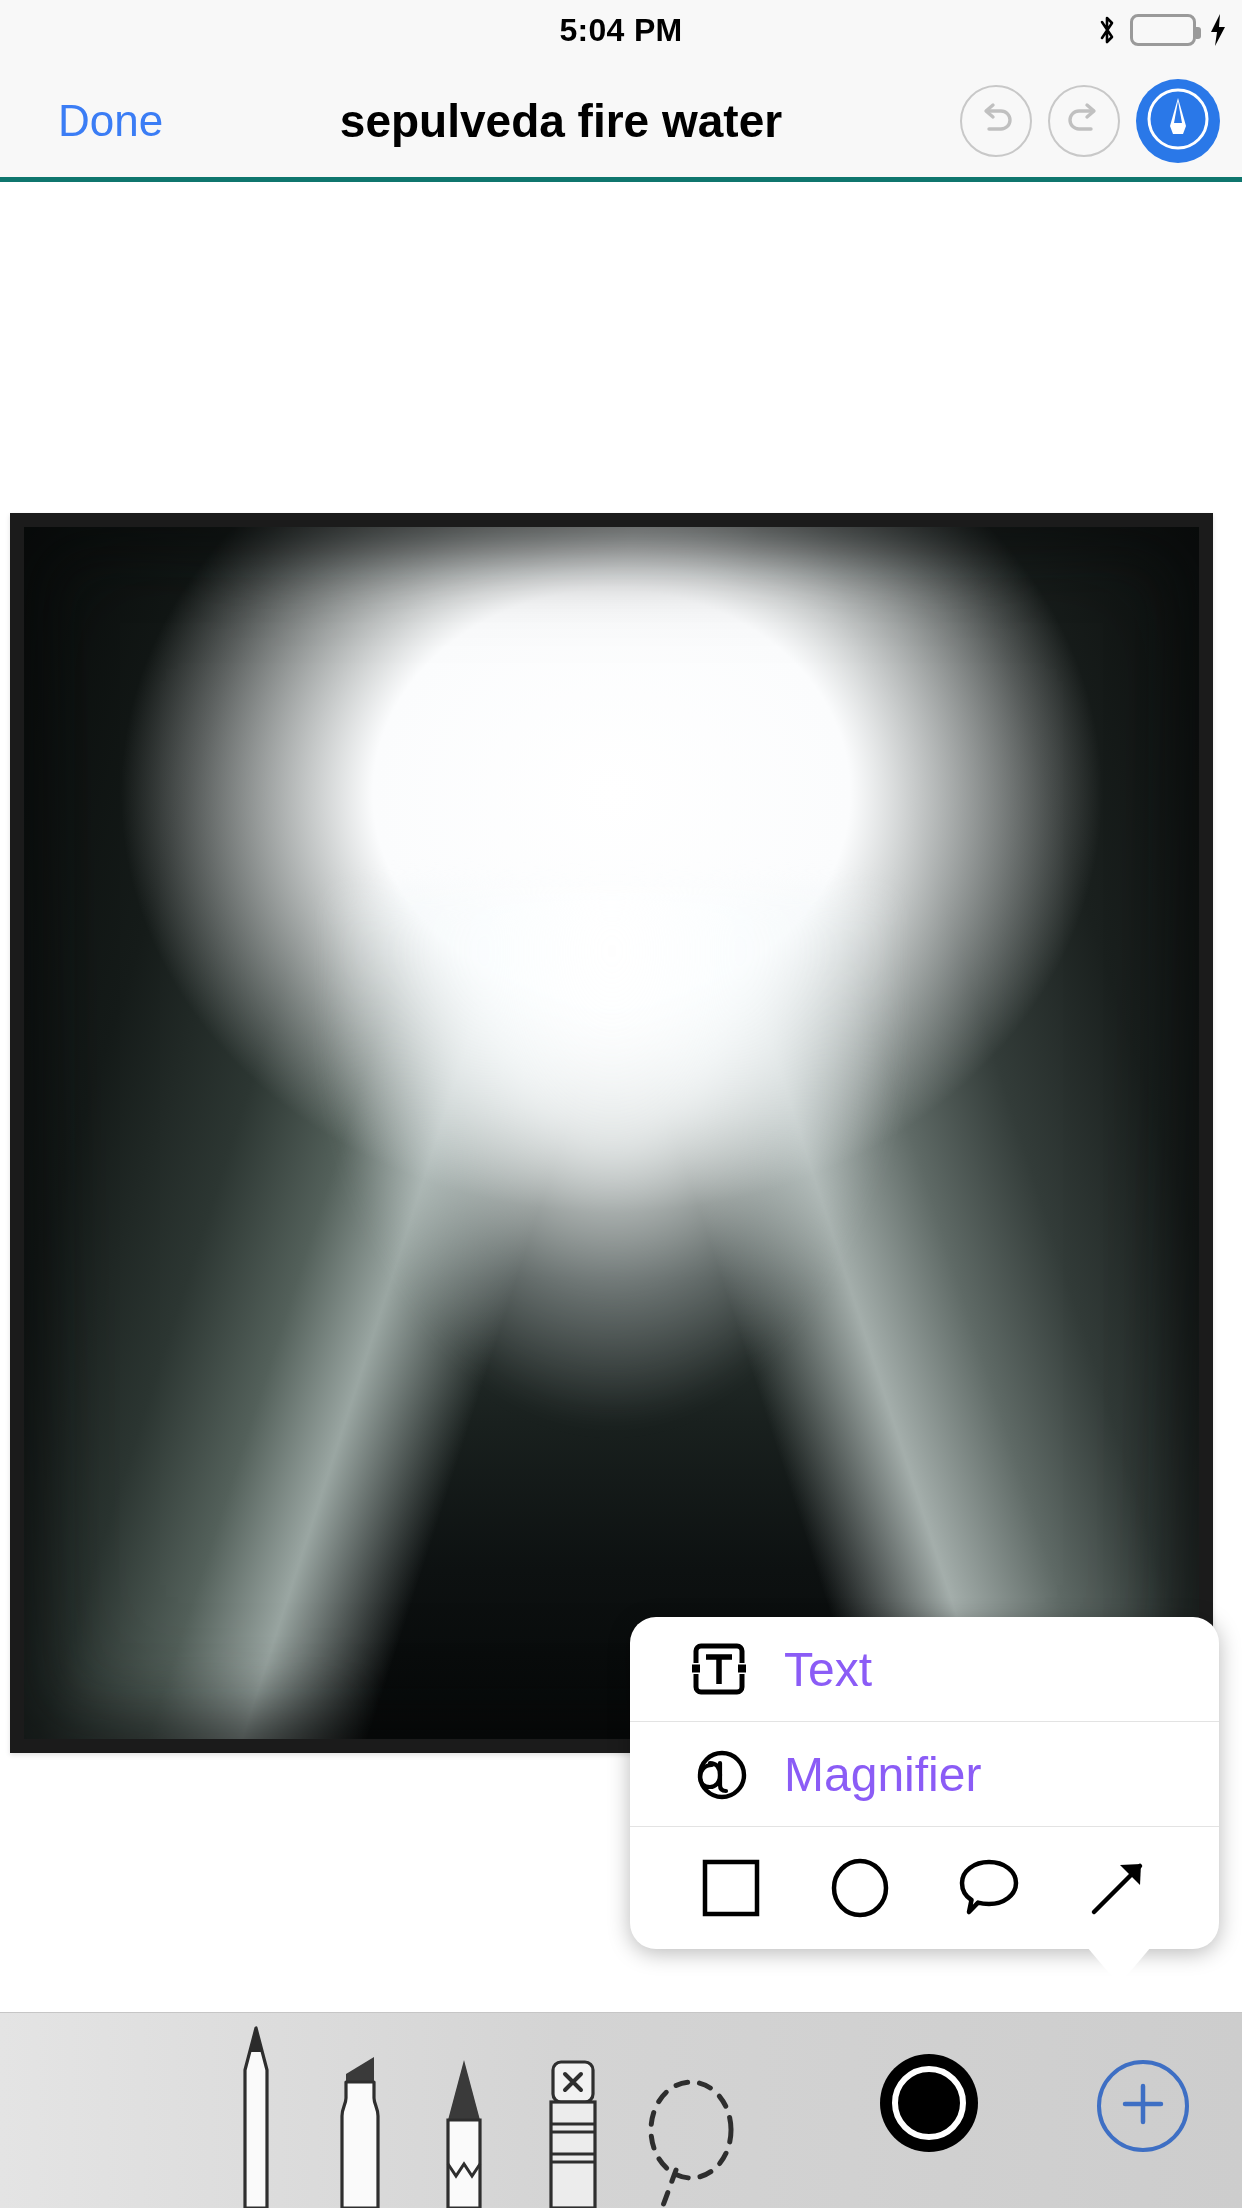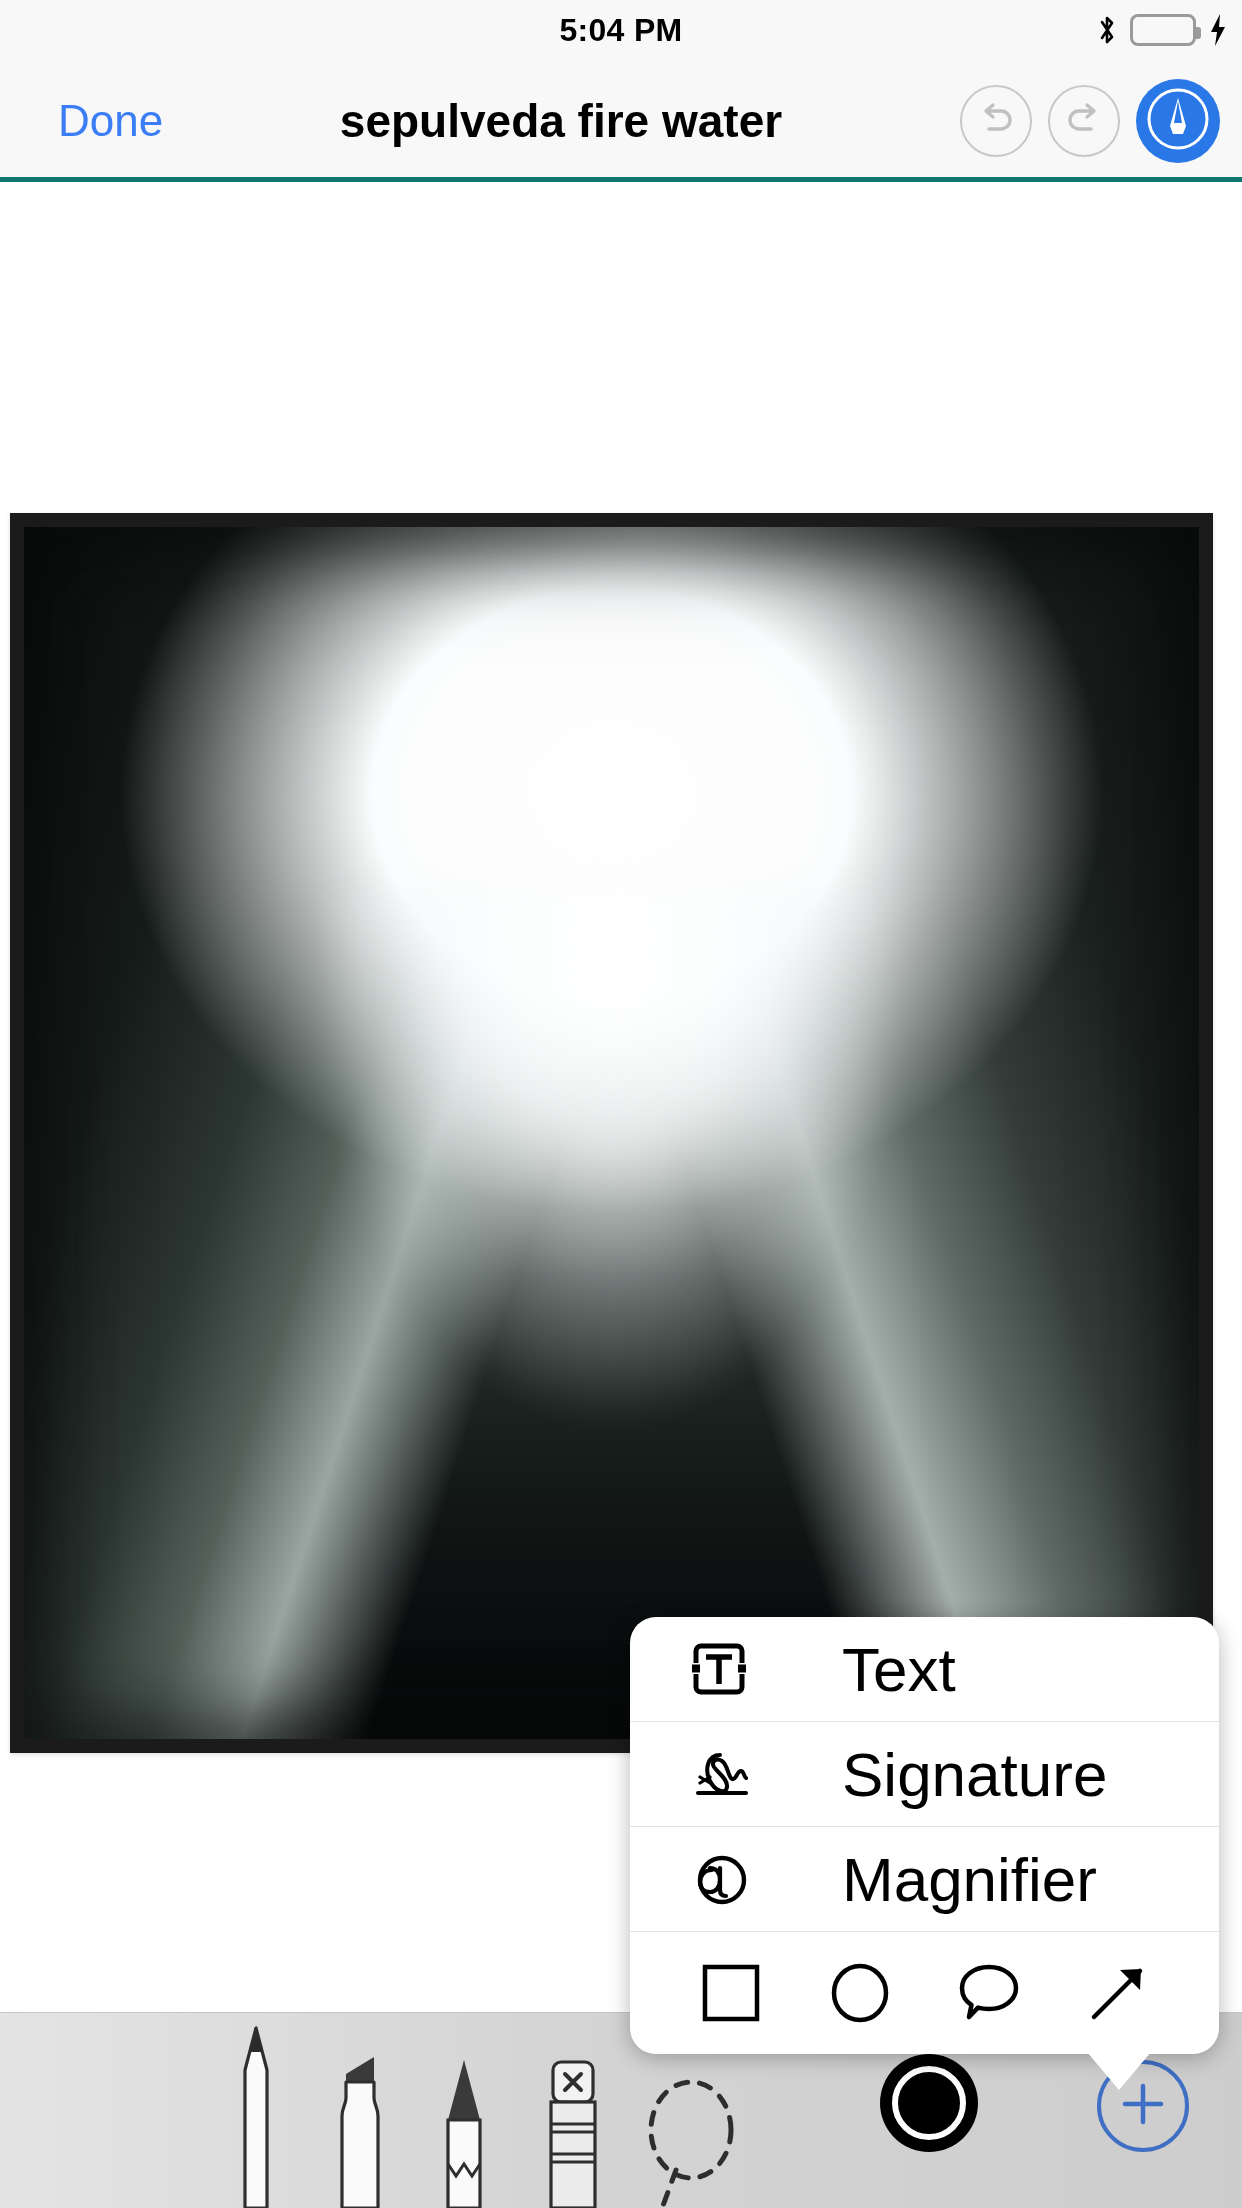--- a/index.html
+++ b/index.html
@@ -166,21 +166,21 @@
     display:flex; align-items:center;
     height:105px; padding:0 0 0 46px;
     border-bottom:1px solid #e3e3e3;
     cursor:pointer;
   }
   .popup-row .ricon {
     width:86px; display:flex; align-items:center; justify-content:center;
   }
   .popup-row .ricon svg { width:74px; height:74px; }
   .popup-row .rlabel {
-    font-size:62px; color:#000000; margin-left:80px;
+    font-size:48px; color:#8b5cf6; margin-left:22px;
   }
   .shapes-row {
     display:flex; align-items:center; justify-content:space-around;
     height:122px; padding:0 36px;
     border-bottom:none;
   }
   .shape-btn {
     width:96px; height:96px;
     display:flex; align-items:center; justify-content:center;
     cursor:pointer;
@@ -298,31 +298,20 @@
           <rect x="9" y="31" width="11" height="11" fill="#fff"></rect>
           <rect x="54" y="31" width="11" height="11" fill="#fff"></rect>
           <rect x="10" y="32.5" width="8" height="8" fill="#000"></rect>
           <rect x="56" y="32.5" width="8" height="8" fill="#000"></rect>
           <path d="M24 25 H50 M37 25 V52" fill="none" stroke="#000" stroke-width="5.5" stroke-linecap="butt"></path>
         </svg>
       </span>
       <span class="rlabel">Text</span>
     </div>
 
-    <div class="popup-row">
-      <span class="ricon">
-        <svg viewBox="0 0 74 74">
-          <path d="M16 56 H64" stroke="#000" stroke-width="4" stroke-linecap="round" fill="none"></path>
-          <path d="M18 46 L28 40" stroke="#000" stroke-width="3.2" stroke-linecap="round" fill="none"></path>
-          <path d="M28 46 L18 40" stroke="#000" stroke-width="3.2" stroke-linecap="round" fill="none"></path>
-          <path d="M38 18 C26 18 22 32 28 44 C33 54 44 58 45 50 C46 42 36 36 32 30 C29 25 34 20 40 24 C46 28 46 40 50 42 C54 44 55 34 59 34 C62 34 62 40 64 41" fill="none" stroke="#000" stroke-width="4" stroke-linecap="round" stroke-linejoin="round"></path>
-        </svg>
-      </span>
-      <span class="rlabel">Signature</span>
-    </div>
 
     <div class="popup-row">
       <span class="ricon">
         <svg viewBox="0 0 74 74">
           <circle cx="40" cy="38" r="22" fill="none" stroke="#000" stroke-width="4.4"></circle>
           <path d="M30 28 C22 28 18 34 18 40 C18 46 22 50 28 50 C34 50 38 45 38 38 C38 30 34 26 28 26" fill="none" stroke="#000" stroke-width="4.2" stroke-linecap="round"></path>
           <path d="M38 26 V48 C38 52 40 54 44 54" fill="none" stroke="#000" stroke-width="4.2" stroke-linecap="round"></path>
         </svg>
       </span>
       <span class="rlabel">Magnifier</span>

